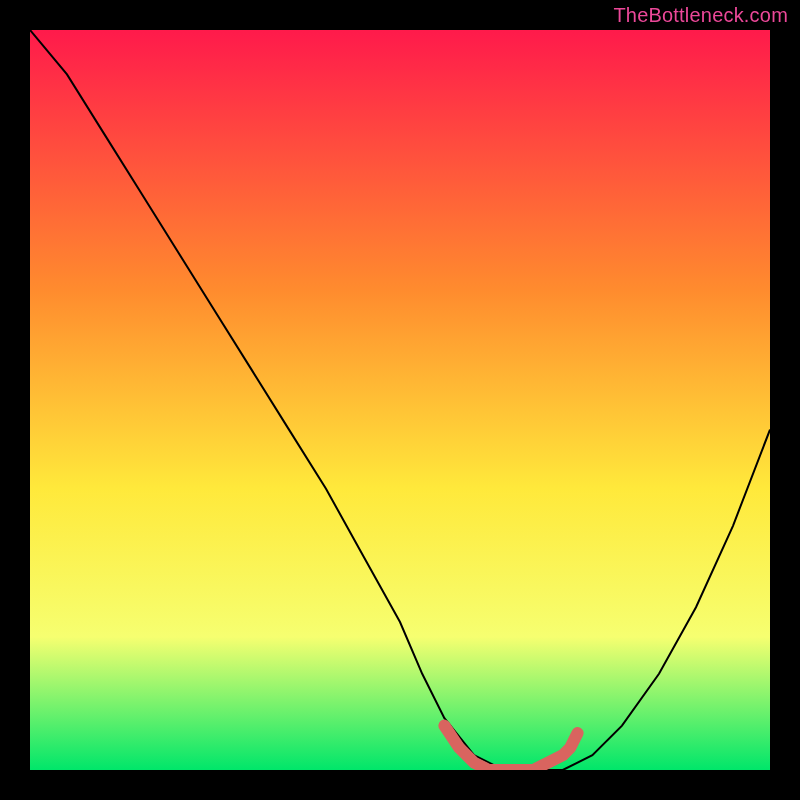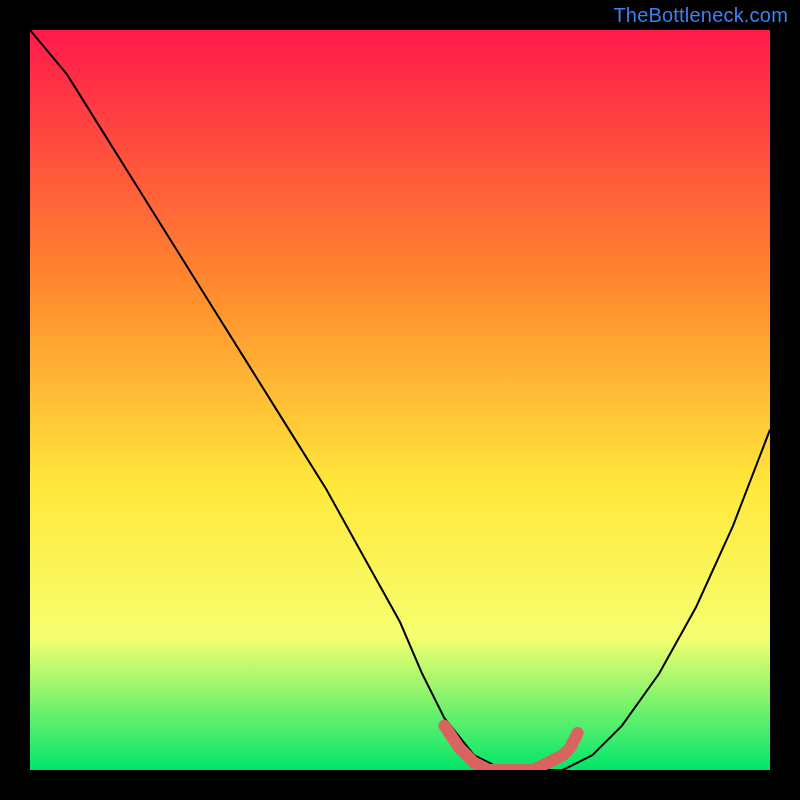--- a/index.html
+++ b/index.html
@@ -14,21 +14,21 @@
   .frame {
     position: relative;
     width: 800px;
     height: 800px;
     background: #000;
   }
   .watermark {
     position: absolute;
     top: 4px;
     right: 12px;
-    color: #3b82f6;
+    color: #ec4899;
     font-size: 20px;
     font-weight: 500;
     letter-spacing: 0.2px;
     z-index: 5;
   }
   .plot-wrap {
     position: absolute;
     left: 30px;
     top: 30px;
     width: 740px;

